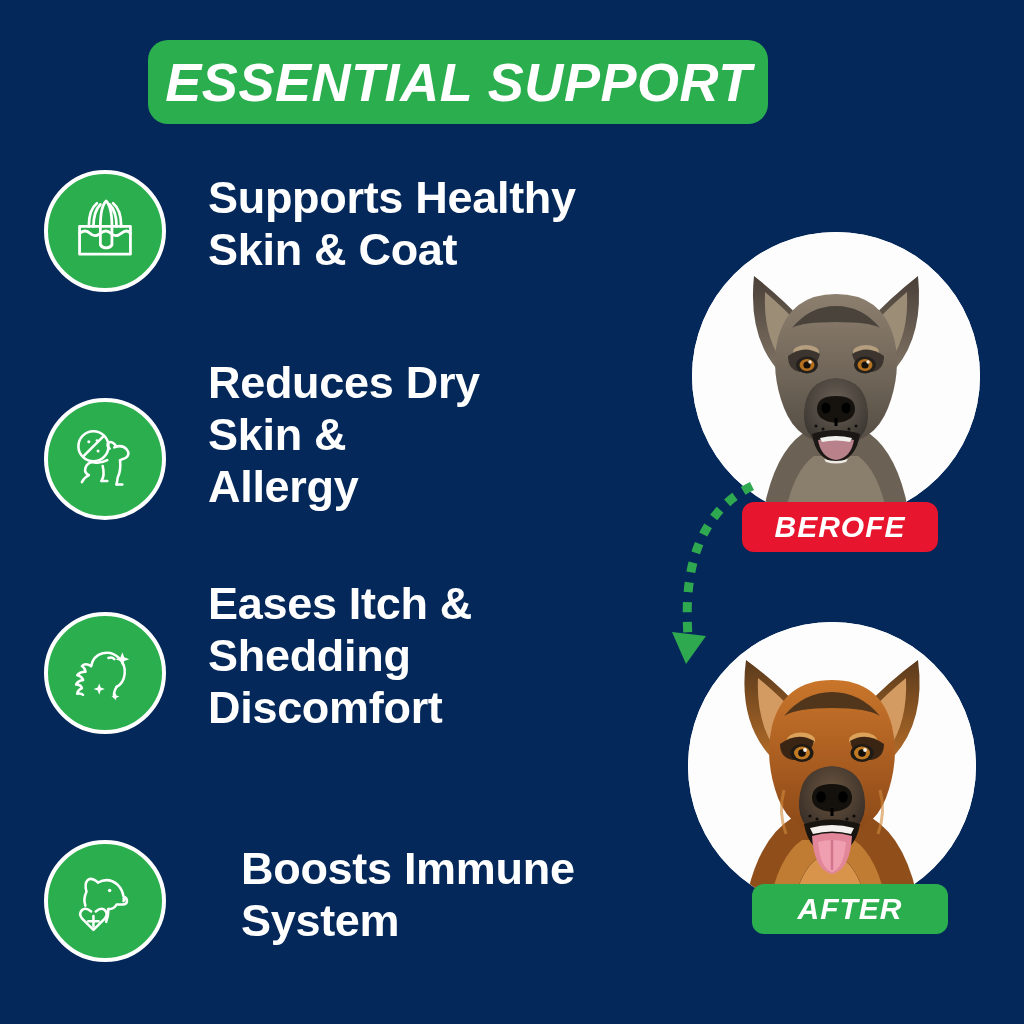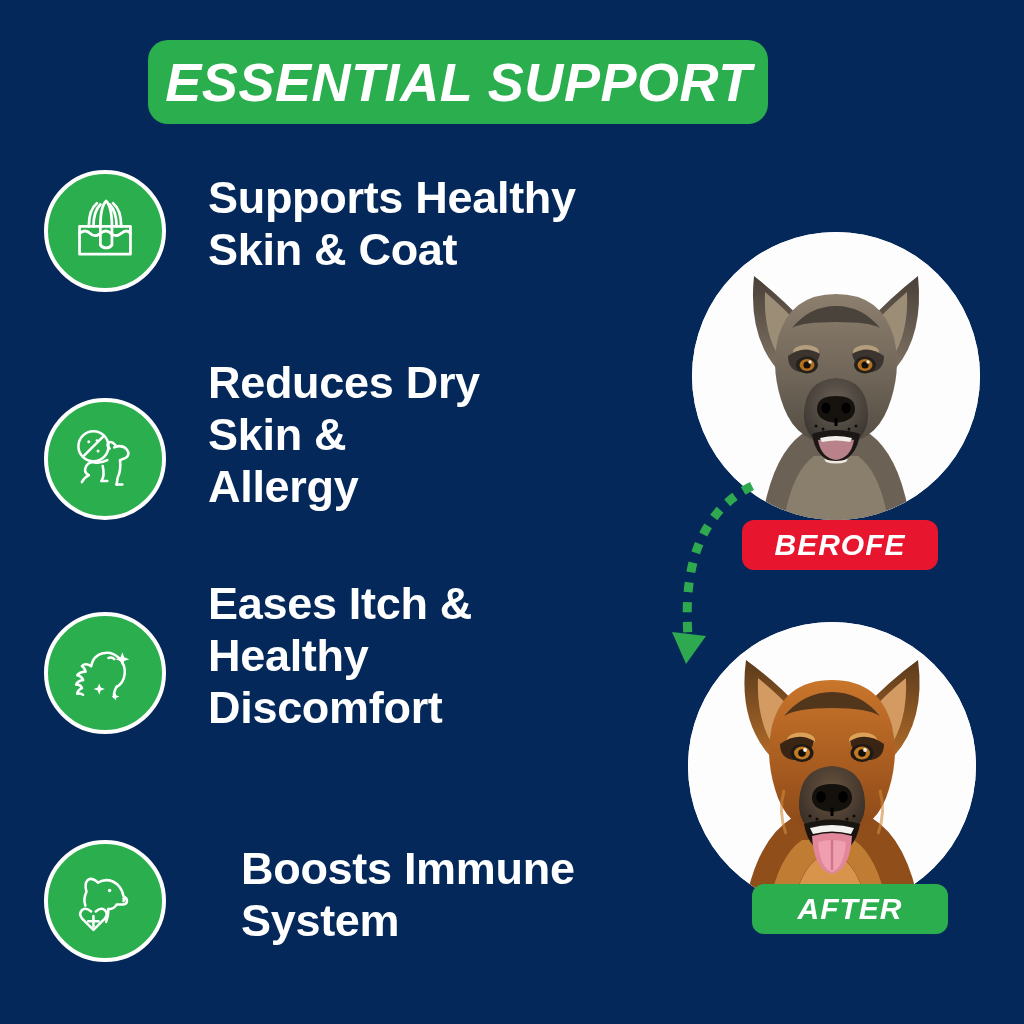--- a/index.html
+++ b/index.html
@@ -113,21 +113,21 @@
     align-items: center;
     justify-content: center;
     color: #ffffff;
     font-size: 30px;
     font-weight: 700;
     font-style: italic;
     letter-spacing: 1px;
   }
   #badge-before {
     left: 742px;
-    top: 520px;
+    top: 502px;
     width: 196px;
     background: #e8152e;
   }
   #badge-after {
     left: 752px;
     top: 884px;
     width: 196px;
     background: #2bae4e;
   }
 
@@ -208,21 +208,21 @@
           <path d="M42 44 q-3 5 -2 9"></path>
           <path d="M35 19 q3 -1 5 1"></path>
           <path d="M47 14 l1.6 4.4 l4.4 1.6 l-4.4 1.6 l-1.6 4.4 l-1.6 -4.4 l-4.4 -1.6 l4.4 -1.6 z" fill="#ffffff" stroke="none"></path>
           <path d="M27 41 l1.3 3.6 l3.6 1.3 l-3.6 1.3 l-1.3 3.6 l-1.3 -3.6 l-3.6 -1.3 l3.6 -1.3 z" fill="#ffffff" stroke="none"></path>
           <path d="M41 49 l0.9 2.5 l2.5 0.9 l-2.5 0.9 l-0.9 2.5 l-0.9 -2.5 l-2.5 -0.9 l2.5 -0.9 z" fill="#ffffff" stroke="none"></path>
         </svg>
       </div>
     </div>
     <div class="benefit-text">
       <span class="tline">Eases Itch &amp;</span>
-      <span class="tline">Healthy</span>
+      <span class="tline">Shedding</span>
       <span class="tline">Discomfort</span>
     </div>
   </div>
 
   <div class="benefit-row" id="benefit-row-3">
     <div class="benefit-icon-wrap">
       <div class="benefit-icon-circle">
         <svg viewBox="0 0 64 64" fill="none" stroke="#ffffff" stroke-width="2.2" stroke-linecap="round" stroke-linejoin="round">
           <path d="M26 16 q-6 -5 -9 -2 q-3 3 -1 10 q-3 6 -1 12"></path>
           <path d="M26 16 q9 -5 17 2 q4 4 5 10 q3 1 3 4 q0 3 -4 3 l-5 0 q-2 4 -7 4"></path>

